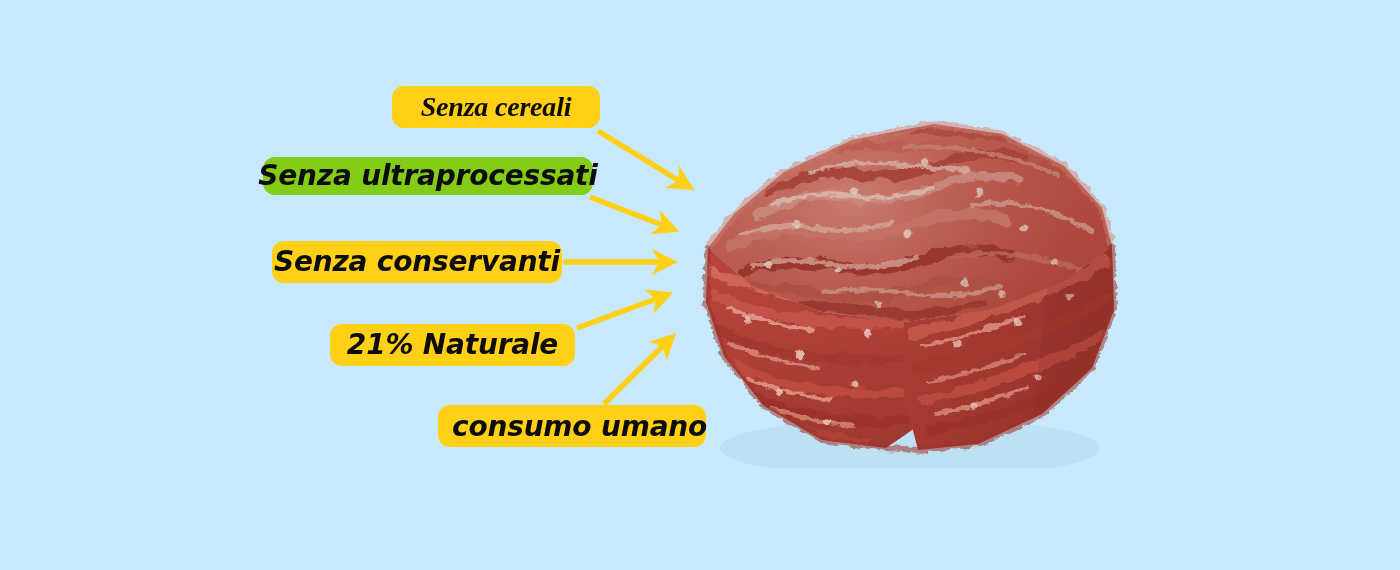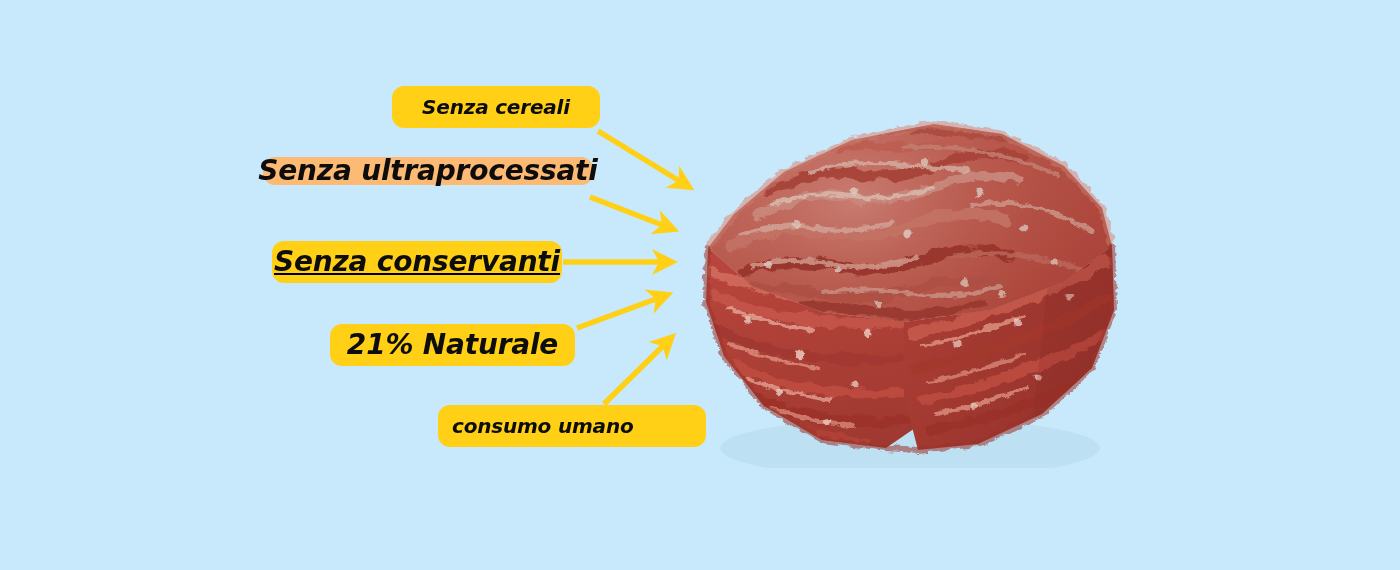--- a/index.html
+++ b/index.html
@@ -265,32 +265,32 @@
     <g stroke="#ffd015" stroke-width="5.5" fill="none" stroke-linecap="butt" marker-end="url(#arrowhead)">
       <line x1="598" y1="131" x2="686" y2="185"></line>
       <line x1="590" y1="197" x2="670" y2="228"></line>
       <line x1="563" y1="262" x2="668" y2="262"></line>
       <line x1="577" y1="328" x2="664" y2="296"></line>
       <line x1="604" y1="404" x2="669" y2="340"></line>
     </g>
   </svg>
 
   <div class="badge" style="left: 392px; top: 86px; width: 208px; height: 42px; background: rgb(255, 208, 21);">
-    <span class="badge-text" style="font-size: 20px; color: rgb(13, 13, 13);">Senza cereali</span>
-  </div>
-
-  <div class="badge" style="left: 263px; top: 157px; width: 330px; height: 28px; background: #fdba74;">
+    <span class="badge-text" style="font-size: 28px; color: rgb(13, 13, 13); font-family: Liberation Serif, serif;">Senza cereali</span>
+  </div>
+
+  <div class="badge" style="left: 263px; top: 157px; width: 330px; height: 38px; background: #84cc16;">
     <span class="badge-text" style="font-size: 28px; color: rgb(13, 13, 13);">Senza ultraprocessati</span>
   </div>
 
-  <div class="badge" style="left: 272px; top: 241px; width: 290px; height: 42px; background: rgb(255, 208, 21); text-decoration: underline;">
+  <div class="badge" style="left: 272px; top: 241px; width: 290px; height: 42px; background: rgb(255, 208, 21);">
     <span class="badge-text" style="font-size: 28px; color: rgb(13, 13, 13);">Senza conservanti</span>
   </div>
 
   <div class="badge" style="left: 330px; top: 324px; width: 245px; height: 42px; background: rgb(255, 208, 21);">
     <span class="badge-text" style="font-size: 28px; color: rgb(13, 13, 13);">21% Naturale</span>
   </div>
 
   <div class="badge-multi" style="left:428px; top:405px;">
-    <div class="line" style="width: 268px; height: 42px; font-size: 20px; margin-left: 10px; padding-left: 14px; background: rgb(255, 208, 21); color: rgb(13, 13, 13);">consumo umano</div>
+    <div class="line" style="width: 268px; height: 42px; font-size: 28px; margin-left: 10px; padding-left: 14px; background: rgb(255, 208, 21); color: rgb(13, 13, 13);">consumo umano</div>
   </div>
 
 </div>
 
 </body></html>

